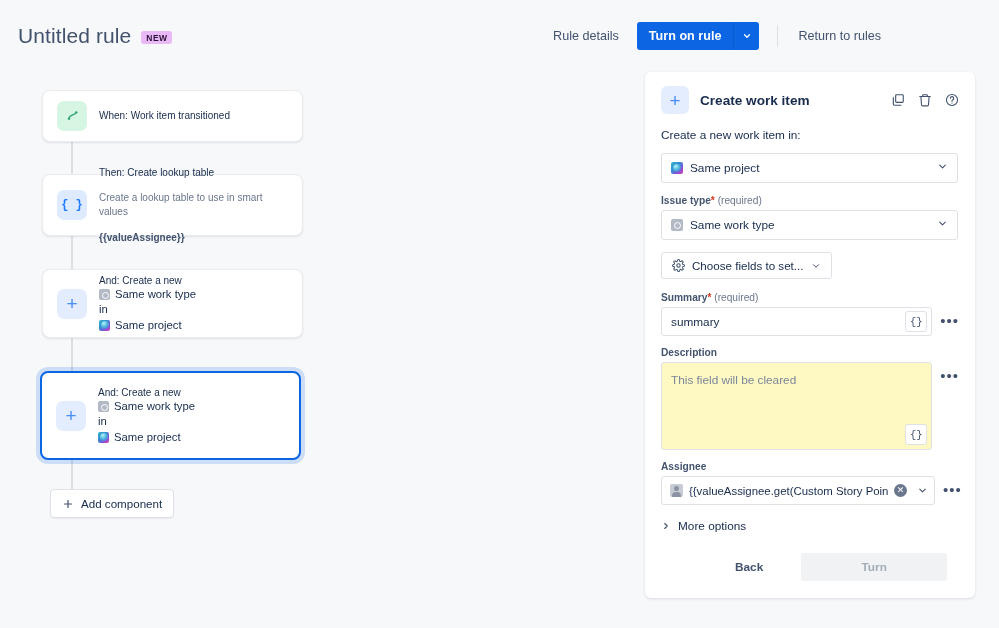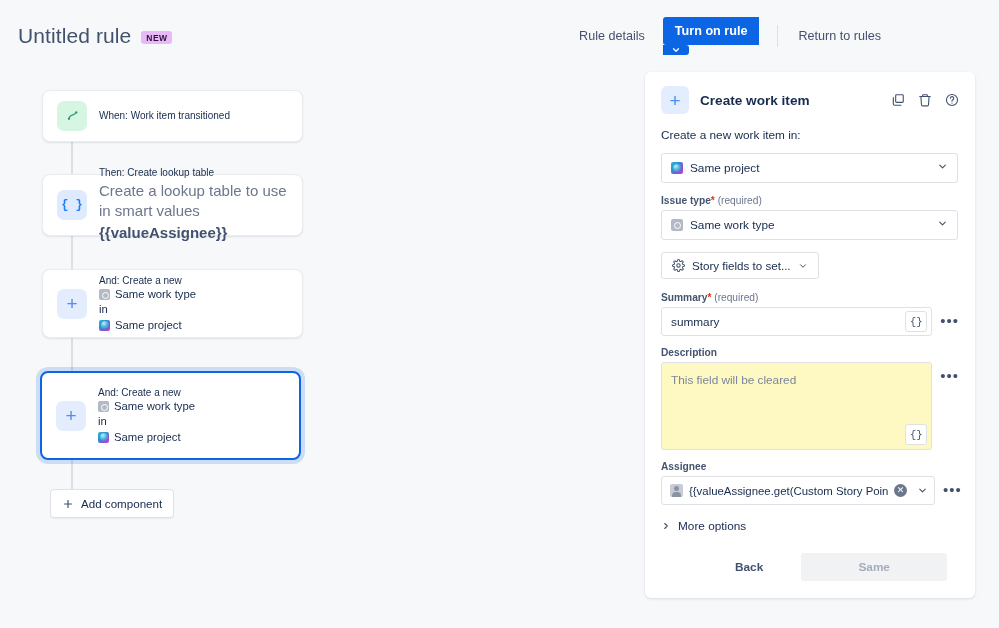--- a/index.html
+++ b/index.html
@@ -20,21 +20,21 @@
   .new-badge {
     display: inline-block; background: #e9b8f7; color: #2c1338;
     font-size: 8.5px; font-weight: 700; letter-spacing: .4px;
     padding: 2px 5px 1px; border-radius: 3px; position: relative; top: -2px;
   }
   .top-actions { margin-left: auto; display: flex; align-items: center; gap: 0; margin-right: 20px; }
   .link-btn {
     font-size: 12.6px; color: #42526e; padding: 7px 10px; border-radius: 3px;
     background: transparent; border: none; cursor: pointer; font-family: inherit; white-space: nowrap;
   }
-  .primary-split { display: flex; margin: 0 8px; flex-direction: column; }
+  .primary-split { display: flex; margin: 0 8px; }
   .primary-btn {
     background: #0c66e4; color: #fff; font-size: 12.6px; font-weight: 600;
     border: none; padding: 7px 12px; border-radius: 3px 0 0 3px; cursor: pointer;
     font-family: inherit; white-space: nowrap;
   }
   .primary-chevron {
     background: #0c66e4; border: none; border-left: 1px solid #0a5ccc;
     border-radius: 0 3px 3px 0; width: 26px; cursor: pointer;
     display: flex; align-items: center; justify-content: center;
   }
@@ -57,21 +57,21 @@
   }
   .node-icon {
     width: 30px; height: 30px; border-radius: 7px; flex: 0 0 30px;
     display: flex; align-items: center; justify-content: center; margin-right: 12px;
   }
   .icon-green { background: #d6f5e3; }
   .icon-blue  { background: #deebff; }
   .icon-plus  { background: #e4edfd; color: #4c8ef7; font-size: 19px; font-weight: 300; line-height: 1; }
   .node-body { padding: 0; min-width: 0; }
   .node-title { font-size: 10px; color: #172b4d; line-height: 1.32; }
-  .node-sub { font-size: 15px; color: #6b778c; line-height: 1.38; margin-top: 1px; }
+  .node-sub { font-size: 10px; color: #6b778c; line-height: 1.38; margin-top: 12px; }
   .node-sub b { color: #42526e; font-weight: 700; }
   .node-line { font-size: 11.3px; color: #172b4d; display: flex; align-items: center; gap: 5px; line-height: 1.35; }
 
   .mini-ico { width: 11px; height: 11px; border-radius: 2px; flex: 0 0 11px; display:inline-block; }
   .ico-type { background: #b3bac5; position: relative; }
   .ico-type::after {
     content: ""; position: absolute; left: 3px; top: 3px; width: 5px; height: 5px;
     border: 1.2px solid #fff; border-radius: 50%;
   }
   .ico-proj {
@@ -328,21 +328,21 @@
         </svg>
     </span>
   </div>
 
   
   <button class="choose-fields">
     <svg width="13" height="13" viewBox="0 0 24 24" fill="none" stroke="#42526e" stroke-width="1.9" stroke-linecap="round" stroke-linejoin="round">
         <circle cx="12" cy="12" r="3.1"></circle>
         <path d="M19.4 15a1.6 1.6 0 0 0 .3 1.8l.1.1a2 2 0 1 1-2.8 2.8l-.1-.1a1.6 1.6 0 0 0-1.8-.3 1.6 1.6 0 0 0-1 1.5V21a2 2 0 1 1-4 0v-.1A1.6 1.6 0 0 0 9 19.4a1.6 1.6 0 0 0-1.8.3l-.1.1a2 2 0 1 1-2.8-2.8l.1-.1a1.6 1.6 0 0 0 .3-1.8 1.6 1.6 0 0 0-1.5-1H3a2 2 0 1 1 0-4h.1A1.6 1.6 0 0 0 4.6 9a1.6 1.6 0 0 0-.3-1.8l-.1-.1a2 2 0 1 1 2.8-2.8l.1.1a1.6 1.6 0 0 0 1.8.3H9a1.6 1.6 0 0 0 1-1.5V3a2 2 0 1 1 4 0v.1a1.6 1.6 0 0 0 1 1.5 1.6 1.6 0 0 0 1.8-.3l.1-.1a2 2 0 1 1 2.8 2.8l-.1.1a1.6 1.6 0 0 0-.3 1.8V9a1.6 1.6 0 0 0 1.5 1H21a2 2 0 1 1 0 4h-.1a1.6 1.6 0 0 0-1.5 1z"></path>
       </svg>
-    <span>Story fields to set...</span>
+    <span>Choose fields to set...</span>
     <svg width="10" height="10" viewBox="0 0 24 24" fill="none" stroke="#42526e" stroke-width="2.4" stroke-linecap="round" stroke-linejoin="round">
         <polyline points="6 9 12 15 18 9"></polyline>
       </svg>
   </button>
 
   
   <div class="fld-label">
     <span>Summary</span><span class="req-star">*</span>
     <span class="req-note">(required)</span>
   </div>
@@ -384,15 +384,15 @@
   <div class="more-options">
     <svg width="10" height="10" viewBox="0 0 24 24" fill="none" stroke="#42526e" stroke-width="2.6" stroke-linecap="round" stroke-linejoin="round">
         <polyline points="9 6 15 12 9 18"></polyline>
       </svg>
     <span>More options</span>
   </div>
 
   
   <div class="footer-btns">
     <button class="back-btn">Back</button>
-    <button class="next-btn">Same</button>
+    <button class="next-btn">Turn</button>
   </div>
 </div>
 
 </body></html>

